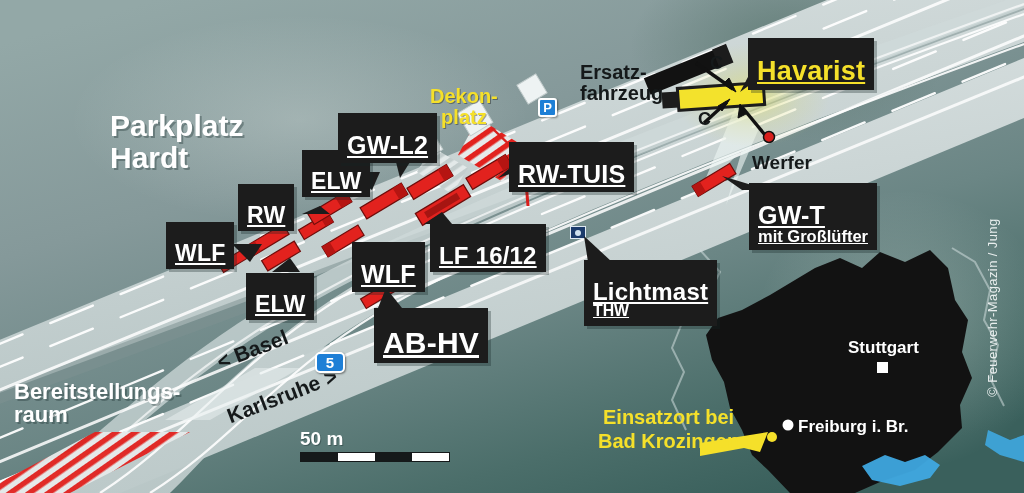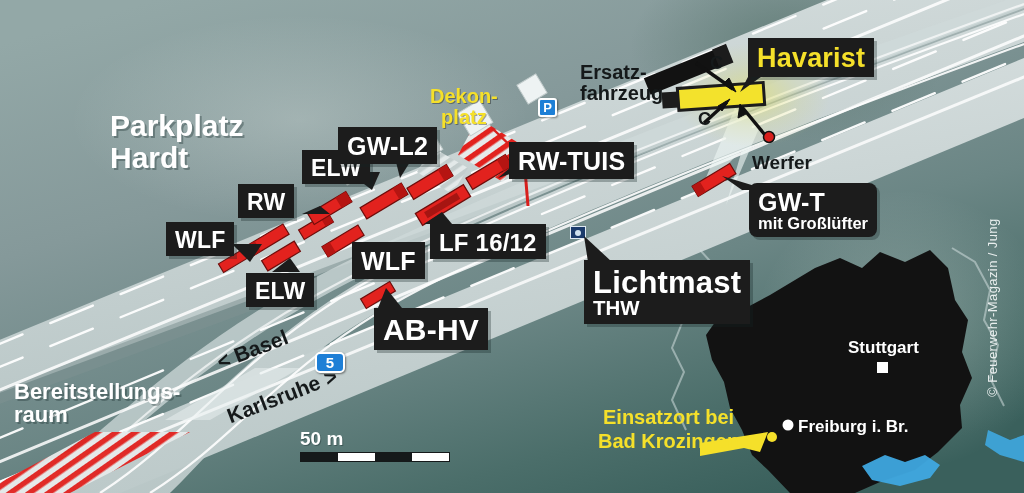--- a/index.html
+++ b/index.html
@@ -9,23 +9,24 @@
     background:linear-gradient(155deg,#8fa5a5 0%,#84999a 28%,#6d8888 58%,#4a6d69 82%,#3b615d 100%);
   }
   #stage *{box-sizing:border-box;}
   .layer{position:absolute;inset:0;}
   svg.layer{width:1024px;height:493px;}
 
   
   .lab{
     position:absolute;background:#1c1c1c;color:#fff;
     font-weight:bold;line-height:1.02;letter-spacing:.2px;
-    padding:7px 9px 4px 9px;white-space:nowrap;
+    padding:20px 9px 4px 9px;white-space:nowrap;
     box-shadow:3px 3px 0 rgba(20,35,35,.30);
     z-index:40;
+    text-decoration:underline;
   }
   .lab .sub{display:block;font-size:.66em;letter-spacing:0;margin-top:-1px;}
   .lab.yellow{color:#f5e02a;}
 
   
   .plain{position:absolute;font-weight:bold;z-index:40;white-space:nowrap;line-height:1.05;}
   .plain.wh{color:#fff;text-shadow:2px 2px 0 rgba(25,45,45,.35);}
   .plain.bk{color:#15191a;}
   .plain.yl{color:#f5e02a;text-align:center;}
 
@@ -323,46 +324,46 @@
   </div>
 
   <div class="lab" style="left:238px;top:184px;font-size:23px;">
     <span>RW</span>
   </div>
 
   <div class="lab" style="left:302px;top:150px;font-size:23px;">
     <span>ELW</span>
   </div>
 
-  <div class="lab" style="left:338px;top:113px;font-size:25px;margin-top:14px;">
+  <div class="lab" style="left:338px;top:113px;font-size:25px;">
     <span>GW-L2</span>
   </div>
 
   <div class="lab" style="left:352px;top:242px;font-size:25px;">
     <span>WLF</span>
   </div>
 
   <div class="lab" style="left:430px;top:224px;font-size:24px;">
     <span>LF 16/12</span>
   </div>
 
   <div class="lab" style="left:358px;top:308px;font-size:30px;margin-left:16px;">
     <span>AB-HV</span>
   </div>
 
   <div class="lab" style="left:509px;top:142px;font-size:25px;">
     <span>RW-TUIS</span>
   </div>
 
-  <div class="lab" style="left:749px;top:183px;font-size:25px;padding-bottom:6px;border-radius:8px;">
+  <div class="lab" style="left:749px;top:183px;font-size:25px;padding-bottom:6px;">
     <span>GW-T</span>
     <span class="sub">mit Großlüfter</span>
   </div>
 
-  <div class="lab" style="left:584px;top:260px;font-size:31px;padding-bottom:6px;">
+  <div class="lab" style="left:584px;top:260px;font-size:24px;padding-bottom:6px;">
     <span>Lichtmast</span>
     <span class="sub">THW</span>
   </div>
 
   <div class="lab yellow" style="left:748px;top:38px;font-size:27px;">
     <span>Havarist</span>
   </div>
 
   <div class="plain bk" style="left:580px;top:62px;font-size:20px;">
     <span>Ersatz-</span><br>

